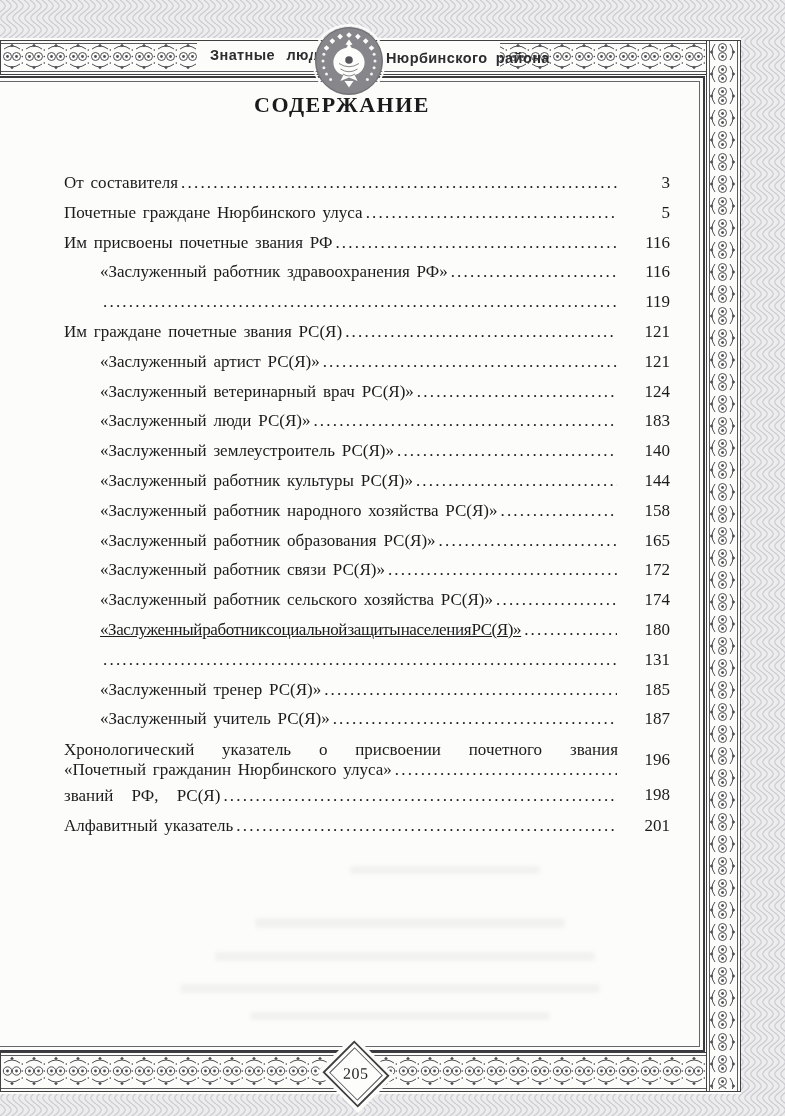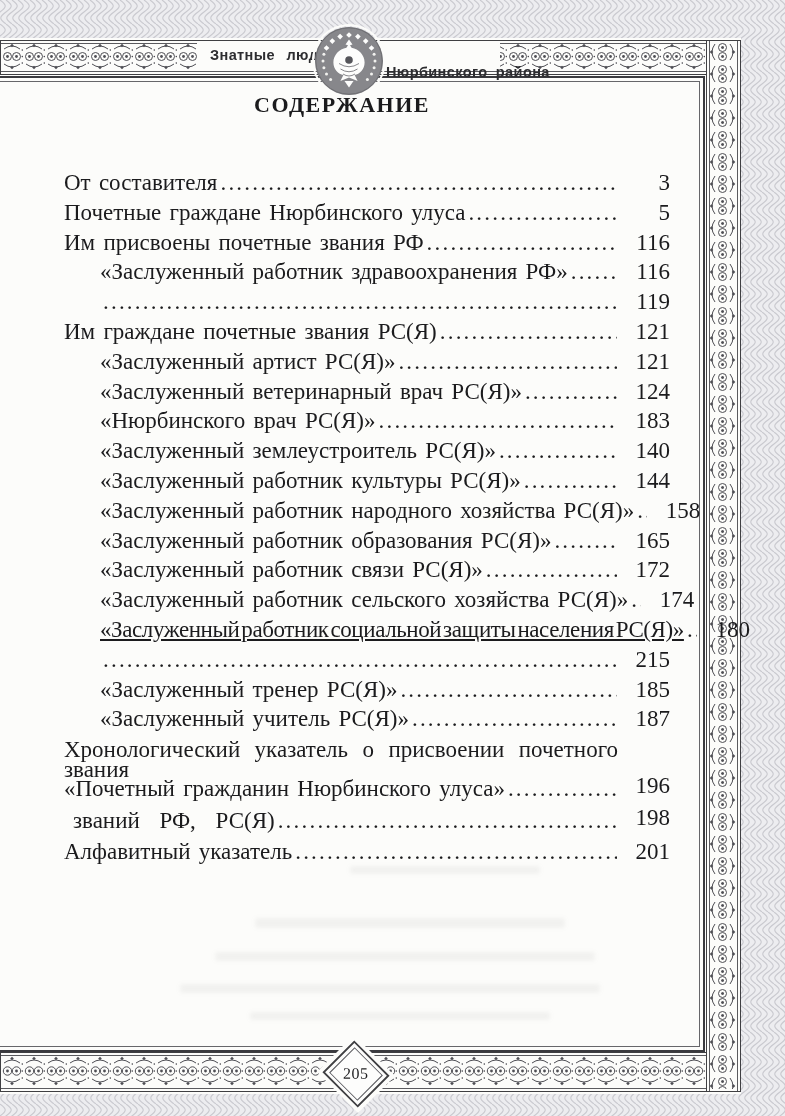--- a/index.html
+++ b/index.html
@@ -24,42 +24,42 @@
          background:#fcfcfa;z-index:3;}
 
   
   .frame{position:absolute;left:-8px;top:76px;width:711px;height:972px;z-index:2;
          border:2px solid #3a3a3e;border-left:none;}
   .frame::before{content:"";position:absolute;inset:3px;border:1px solid #66666a;border-left:none;}
 
   .header-label{position:absolute;z-index:5;font-family:"Liberation Sans","DejaVu Sans",sans-serif;
          font-size:14.5px;font-weight:600;color:#2d2d30;letter-spacing:.4px;white-space:nowrap;}
   .header-left{left:210px;top:47px;word-spacing:7px;}
-  .header-right{left:386px;top:64px;word-spacing:4px;}
+  .header-right{left:386px;top:50px;word-spacing:4px;}
 
   .emblem{position:absolute;left:314px;top:26px;width:70px;height:70px;z-index:6;
          border-radius:50%;box-shadow:0 0 0 2px #fcfcfa;}
 
   .title{position:absolute;left:0;top:92px;width:684px;text-align:center;z-index:5;
          font-size:22px;font-weight:bold;letter-spacing:1.5px;}
 
   .toc{position:absolute;left:64px;top:168px;width:606px;z-index:5;
-       font-size:23px;word-spacing:2.5px;}
+       font-size:17px;word-spacing:2.5px;}
   .row{display:flex;align-items:baseline;line-height:29.8px;}
   .row.lvl1{padding-left:36px;}
   .row.compressed .lbl{word-spacing:-3.5px;letter-spacing:-0.4px;text-decoration:underline;}
   .lbl{white-space:nowrap;}
   .dots{flex:1;overflow:hidden;white-space:nowrap;letter-spacing:2.2px;
         min-width:10px;margin:0 1px 0 3px;}
   .num{width:46px;min-width:46px;text-align:right;padding-left:6px;}
-  .block{display:flex;align-items:flex-end;margin:6px 0;}
+  .block{display:flex;align-items:center;margin:6px 0;}
   .block .lines{flex:1;min-width:0;}
   .block .line1{text-align:justify;text-align-last:justify;line-height:19.6px;}
   .block .line2{display:flex;align-items:baseline;line-height:19.6px;}
-  .block .line2.wide .lbl{word-spacing:14px;margin-left:9px;}
+  .block .line2.wide .lbl{word-spacing:14px;}
   .block .num{display:flex;align-items:center;justify-content:flex-end;}
 
   
   .smudge{position:absolute;z-index:2;background:rgba(100,100,105,.07);filter:blur(2px);border-radius:3px;}
 
   .diamond{position:absolute;left:331px;top:1049px;width:46px;height:46px;z-index:4;
          background:#fdfdfc;border:2px solid #3f3f42;
          transform:rotate(45deg) scale(1,.9);
          display:flex;align-items:center;justify-content:center;
          box-shadow:0 0 0 4px #fcfcfa;}
@@ -241,21 +241,21 @@
         <span class="lbl">«Заслуженный артист РС(Я)»</span>
         <span class="dots">................................................................................................................................................................</span>
         <span class="num">121</span>
       </div>
       <div class="row lvl1">
         <span class="lbl">«Заслуженный ветеринарный врач РС(Я)»</span>
         <span class="dots">................................................................................................................................................................</span>
         <span class="num">124</span>
       </div>
       <div class="row lvl1">
-        <span class="lbl">«Нюрбинского врач РС(Я)»</span>
+        <span class="lbl">«Заслуженный люди РС(Я)»</span>
         <span class="dots">................................................................................................................................................................</span>
         <span class="num">183</span>
       </div>
       <div class="row lvl1">
         <span class="lbl">«Заслуженный землеустроитель РС(Я)»</span>
         <span class="dots">................................................................................................................................................................</span>
         <span class="num">140</span>
       </div>
       <div class="row lvl1">
         <span class="lbl">«Заслуженный работник культуры РС(Я)»</span>
@@ -282,21 +282,21 @@
         <span class="dots">................................................................................................................................................................</span>
         <span class="num">174</span>
       </div>
       <div class="row lvl1 compressed">
         <span class="lbl">«Заслуженный работник социальной защиты населения РС(Я)»</span>
         <span class="dots">................................................................................................................................................................</span>
         <span class="num">180</span>
       </div>
       <div class="row lvl1">
         <span class="dots">................................................................................................................................................................</span>
-        <span class="num">215</span>
+        <span class="num">131</span>
       </div>
       <div class="row lvl1">
         <span class="lbl">«Заслуженный тренер РС(Я)»</span>
         <span class="dots">................................................................................................................................................................</span>
         <span class="num">185</span>
       </div>
       <div class="row lvl1">
         <span class="lbl">«Заслуженный учитель РС(Я)»</span>
         <span class="dots">................................................................................................................................................................</span>
         <span class="num">187</span>

